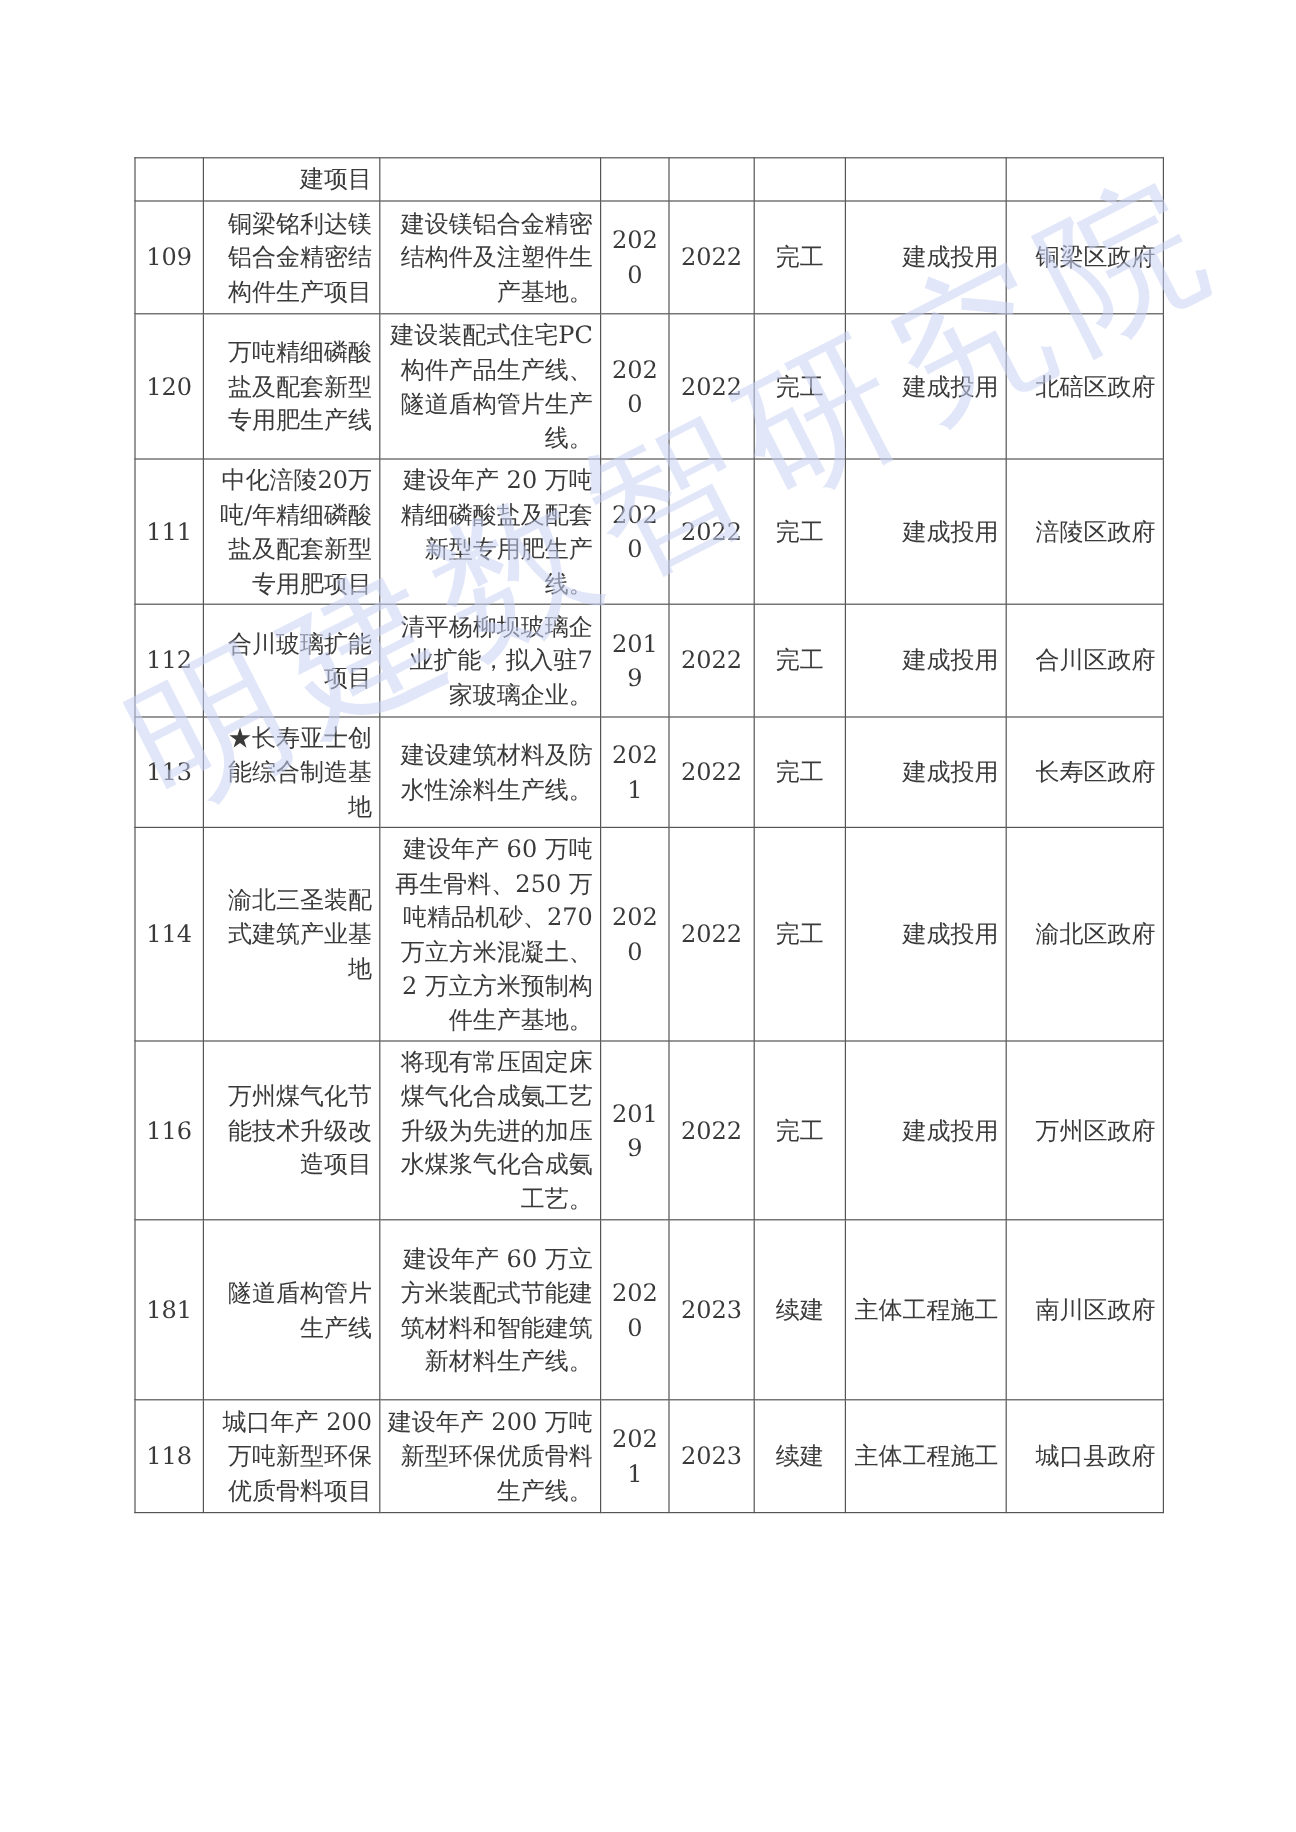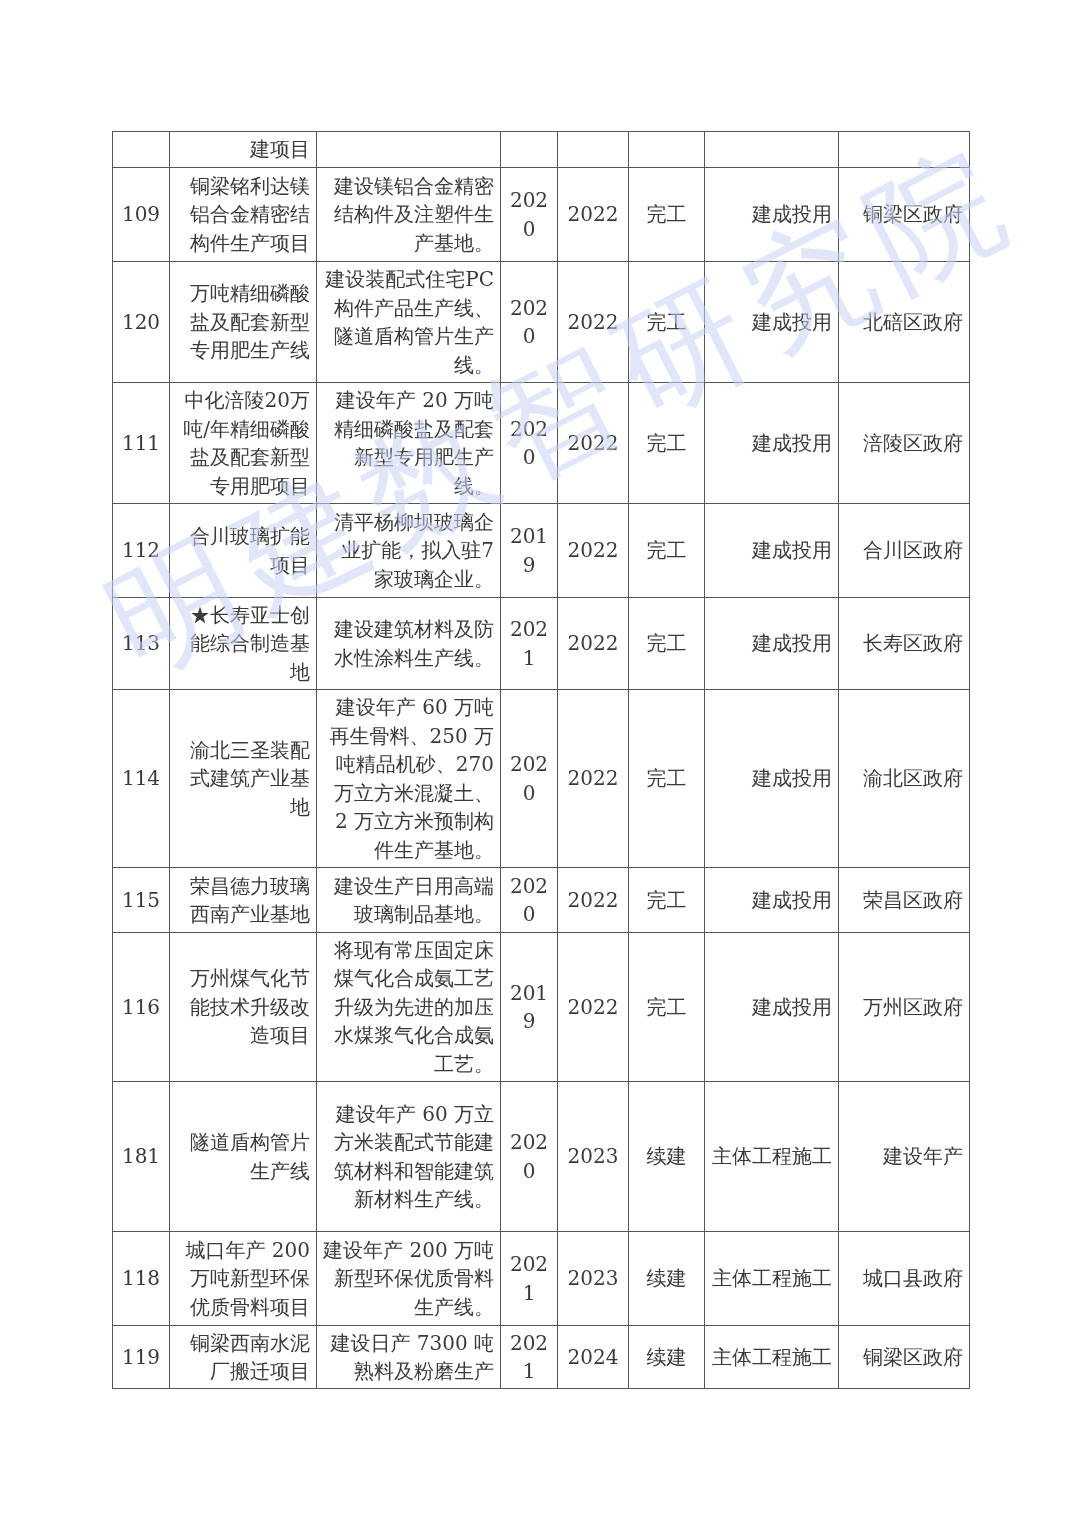--- a/index.html
+++ b/index.html
@@ -96,67 +96,47 @@
       <tr style="height:178px">
         <td class="num">114</td>
         <td class="txt">渝北三圣装配式建筑产业基地</td>
         <td class="txt">建设年产 60 万吨再生骨料、250 万吨精品机砂、270 万立方米混凝土、2 万立方米预制构件生产基地。</td>
         <td class="yr">2020</td>
         <td class="yr">2022</td>
         <td class="st">完工</td>
         <td class="txt">建成投用</td>
         <td class="txt">渝北区政府</td>
       </tr>
-      <tr style="height:65px">
-        <td class="num">115</td>
-        <td class="txt">荣昌德力玻璃西南产业基地</td>
-        <td class="txt">建设生产日用高端玻璃制品基地。</td>
-        <td class="yr">2020</td>
-        <td class="yr">2022</td>
-        <td class="st">完工</td>
-        <td class="txt">建成投用</td>
-        <td class="txt">荣昌区政府</td>
-      </tr>
       <tr style="height:149px">
         <td class="num">116</td>
         <td class="txt">万州煤气化节能技术升级改造项目</td>
         <td class="txt">将现有常压固定床煤气化合成氨工艺升级为先进的加压水煤浆气化合成氨工艺。</td>
         <td class="yr">2019</td>
         <td class="yr">2022</td>
         <td class="st">完工</td>
         <td class="txt">建成投用</td>
         <td class="txt">万州区政府</td>
       </tr>
       <tr style="height:150px">
         <td class="num">181</td>
         <td class="txt">隧道盾构管片生产线</td>
         <td class="txt">建设年产 60 万立方米装配式节能建筑材料和智能建筑新材料生产线。</td>
         <td class="yr">2020</td>
         <td class="yr">2023</td>
         <td class="st">续建</td>
         <td class="txt">主体工程施工</td>
-        <td class="txt">建设年产</td>
+        <td class="txt">南川区政府</td>
       </tr>
       <tr style="height:94px">
         <td class="num">118</td>
         <td class="txt">城口年产 200 万吨新型环保优质骨料项目</td>
         <td class="txt">建设年产 200 万吨新型环保优质骨料生产线。</td>
         <td class="yr">2021</td>
         <td class="yr">2023</td>
         <td class="st">续建</td>
         <td class="txt">主体工程施工</td>
         <td class="txt">城口县政府</td>
       </tr>
-      <tr style="height:63px">
-        <td class="num">119</td>
-        <td class="txt">铜梁西南水泥厂搬迁项目</td>
-        <td class="txt">建设日产 7300 吨熟料及粉磨生产</td>
-        <td class="yr">2021</td>
-        <td class="yr">2024</td>
-        <td class="st">续建</td>
-        <td class="txt">主体工程施工</td>
-        <td class="txt">铜梁区政府</td>
-      </tr>
     </tbody>
   </table>
 
   <div class="watermark">明建数智研究院</div>
 </div>
 
 </body></html>

